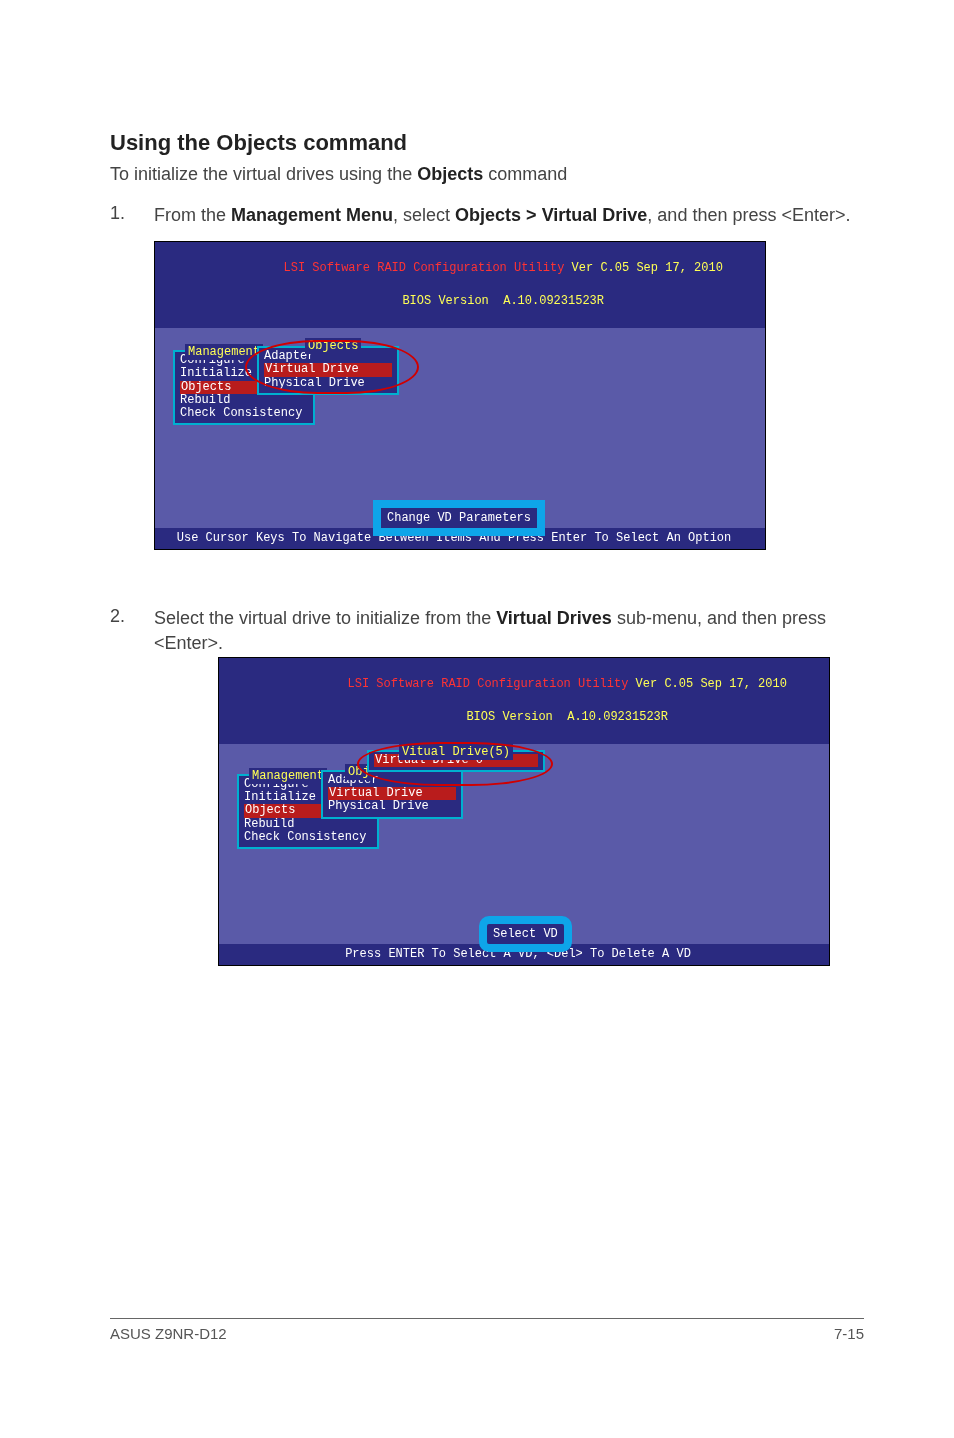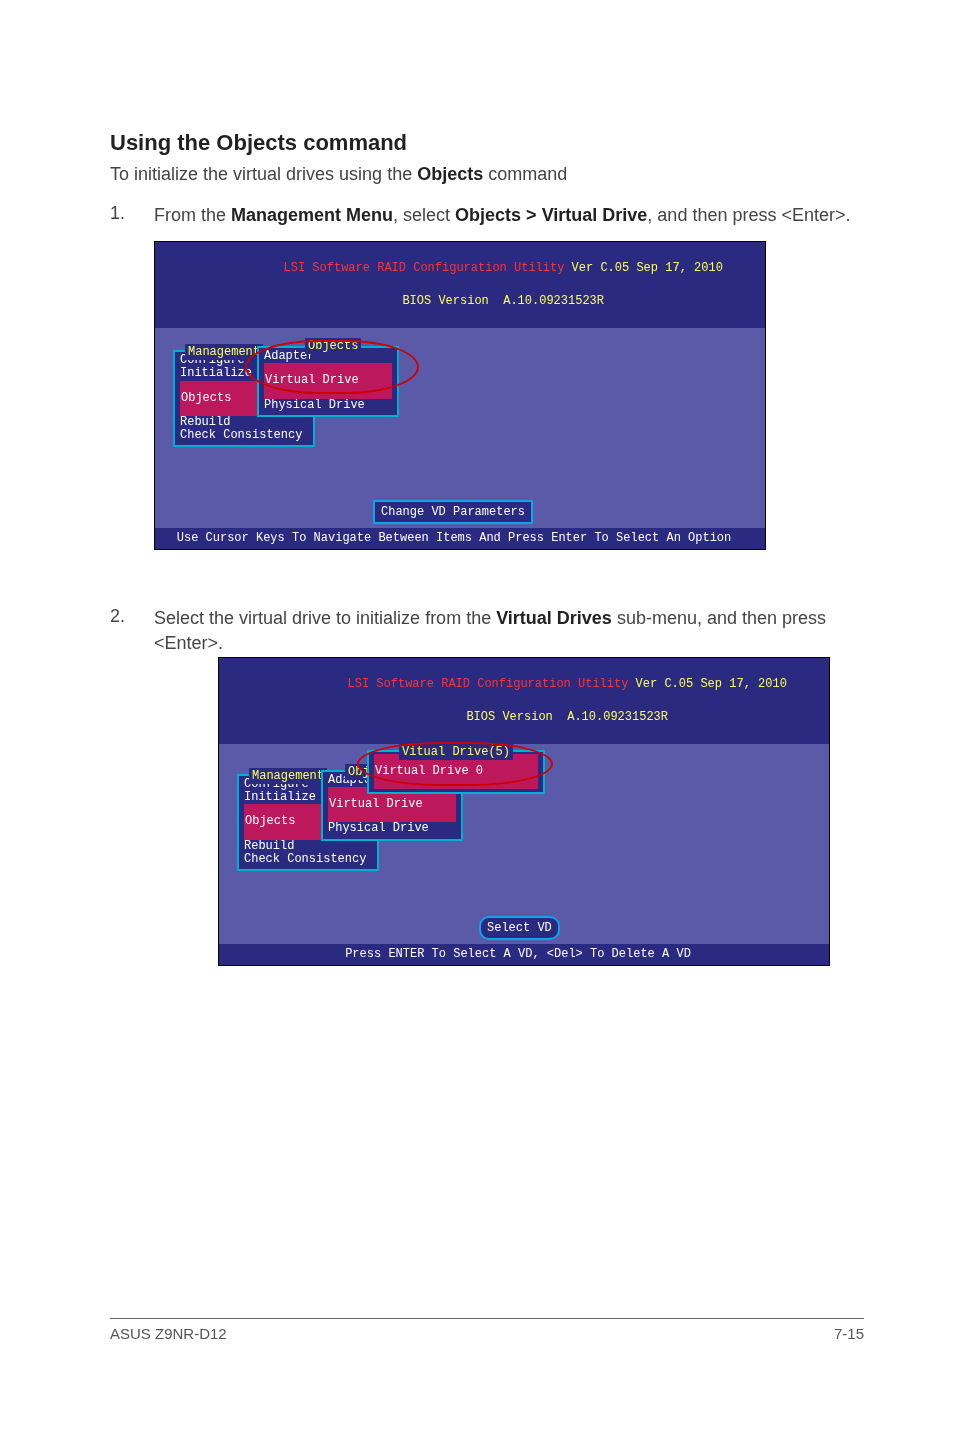--- a/index.html
+++ b/index.html
@@ -77,40 +77,40 @@
     height: 200px;
   }
 
   .bios-box {
     position: absolute;
     border: 2px solid #00b0d0;
     background: #2a2a80;
     padding: 2px 5px 3px 5px;
     color: #fff;
   }
-  .bios-box .hl { background: #be185d; color:#fff; padding: 11px 1px; }
+  .bios-box .hl { background: #b91c1c; color:#fff; padding: 0 1px; }
   .bios-box .item { white-space: pre; line-height: 1.1; }
 
   .box-label {
     position: absolute;
     background: #2a2a80;
     color: #ffff55;
     padding: 0 3px;
     font-size: 12px;
   }
 
   .red-ellipse {
     position: absolute;
     border: 2px solid #d00000;
     border-radius: 50% / 60%;
     pointer-events: none;
   }
 
   .bios-hint {
-    border: 2px solid #0ea5e9;
+    border: 8px solid #0ea5e9;
     background: #2a2a80;
     padding: 2px 6px;
     color: #fff;
     position: absolute;
   }
 
   .bios-status {
     background: #2a2a80;
     color: #ffffff;
     text-align: center;

